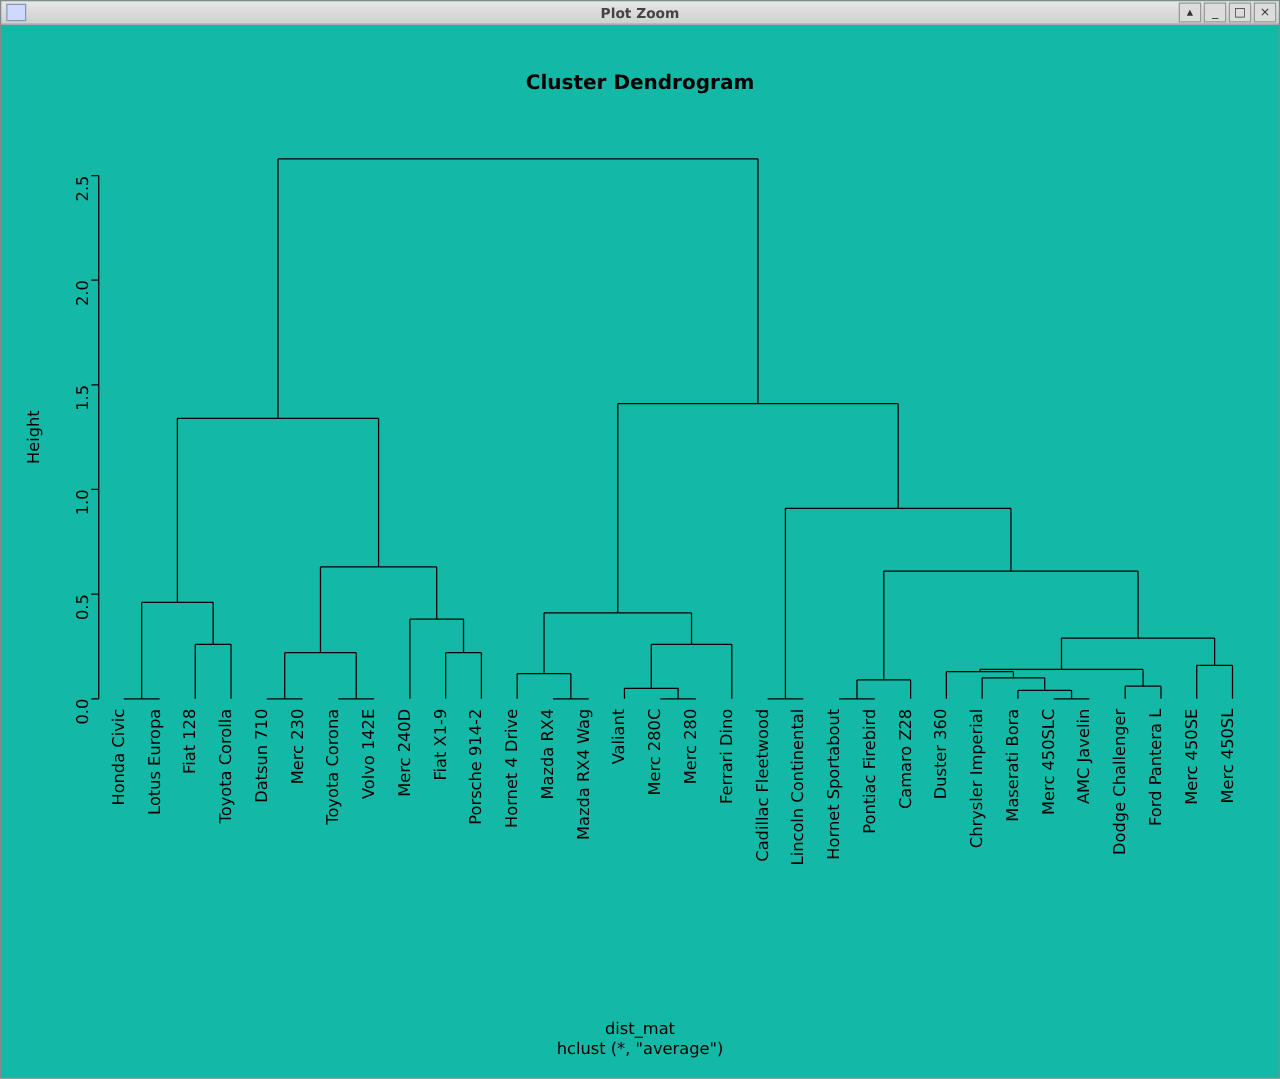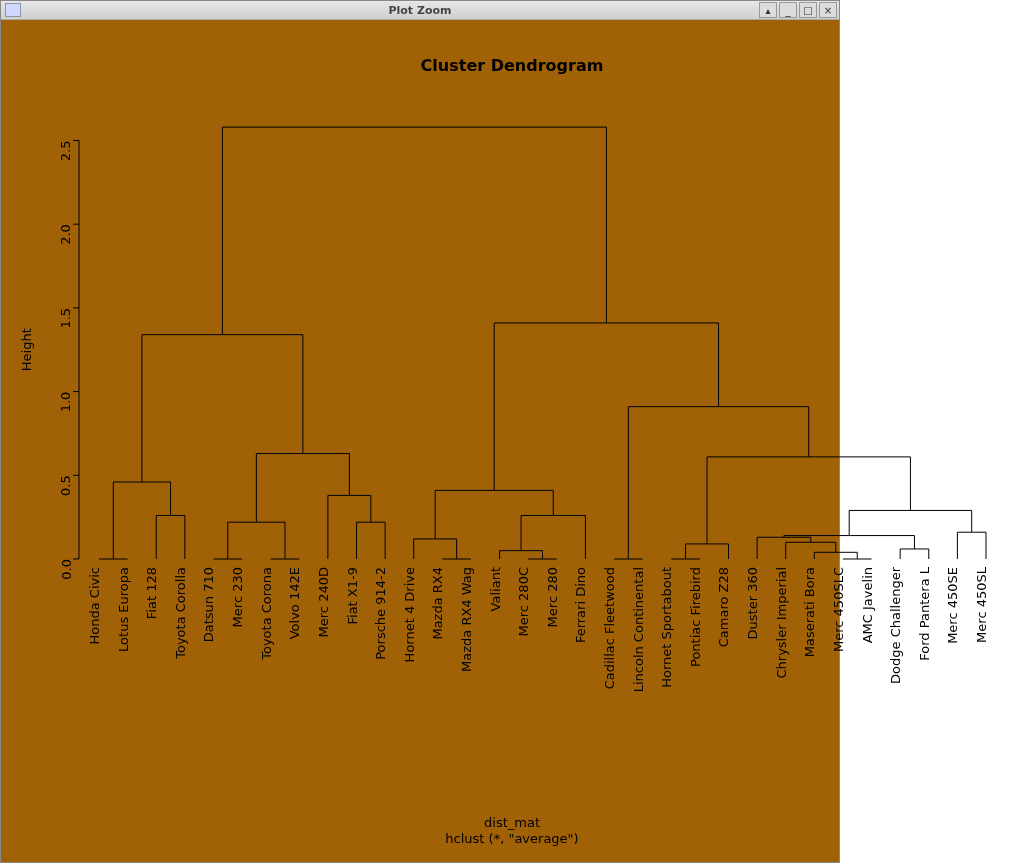--- a/index.html
+++ b/index.html
@@ -1,16 +1,16 @@
 <!DOCTYPE html>
 <html><head>
 <meta charset="utf-8">
 <style>
   html,body{margin:0;padding:0;font-family:"DejaVu Sans",Arial,sans-serif;background:#fff;color:#000;}
-  .window{width:840px;height:863px;box-sizing:border-box;border:1px solid #888;position:relative;background:#a16207;}
+  .window{width:1024px;height:863px;box-sizing:border-box;border:1px solid #888;position:relative;background:#14b8a6;}
   .titlebar{height:18px;background:linear-gradient(#e6e6e6,#d0d0d0);border-bottom:1px solid #aaa;display:flex;align-items:center;position:relative;font-size:11px;}
   .titlebar .icon{width:14px;height:12px;margin:0 4px;background:#cfd8ff;border:1px solid #89a;}
   .titlebar .title{position:absolute;left:0;right:0;text-align:center;font-weight:bold;color:#444;pointer-events:none;}
   .winbtns{position:absolute;right:2px;top:1px;display:flex;gap:2px;}
   .winbtn{width:16px;height:14px;background:#dcdcdc;border:1px solid #999;display:flex;align-items:center;justify-content:center;font-size:10px;color:#333;cursor:pointer;}
   .plot{position:absolute;left:0;right:0;top:18px;bottom:0;}
   svg{display:block;}
   .axis-tick{stroke:#000;stroke-width:1;}
   .dend{stroke:#000;stroke-width:1;fill:none;}
   .leaf-label{font-size:13px;}

